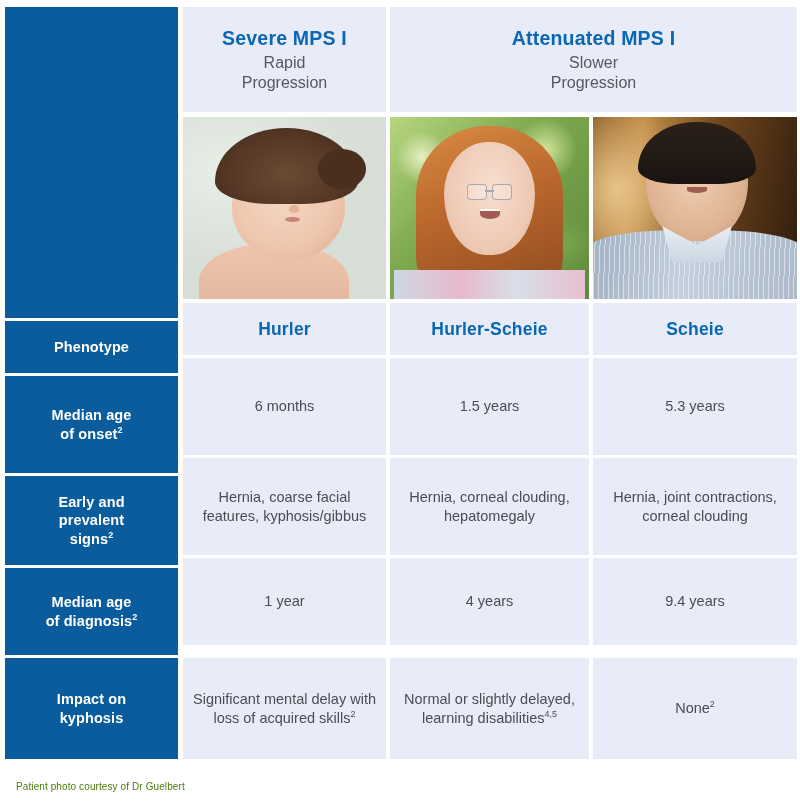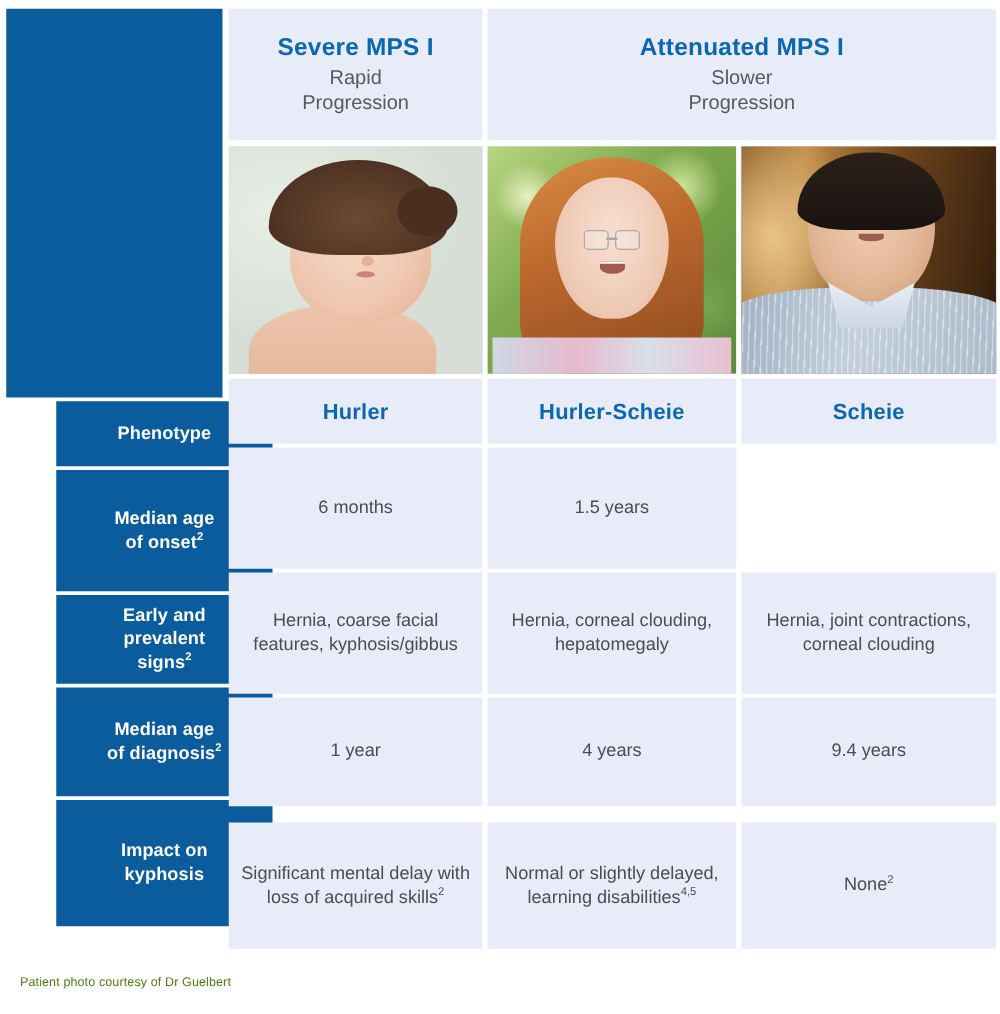--- a/index.html
+++ b/index.html
@@ -15,21 +15,21 @@
   
   .label-col{position:absolute;left:5px;top:7px;width:173px;}
   .label-block{
     background:#0a5c9c;width:173px;box-sizing:border-box;
   }
   .label-spacer{height:311px;margin-bottom:3px;}
   .label-cell{
     display:flex;align-items:center;justify-content:center;
     text-align:center;color:#ffffff;font-weight:bold;
     font-size:14.5px;line-height:1.25;letter-spacing:.1px;
-    margin-bottom:3px;padding:4px 6px;margin-left:40px;
+    margin-bottom:3px;padding:4px 6px;
   }
   .label-cell sup{font-size:9px;vertical-align:super;line-height:0;}
 
   
   .grid{position:absolute;left:183px;top:7px;right:3px;}
   .rowline{position:relative;width:614px;}
 
   .cell{
     position:absolute;top:0;box-sizing:border-box;
     background:#e7ecf8;
@@ -185,21 +185,21 @@
       <span>Phenotype</span>
     </div>
 
     <div class="label-block label-cell" style="height:97px">
       <span>
         <span>Median age</span><br>
         <span>of onset</span><sup>2</sup>
       </span>
     </div>
 
-    <div class="label-block label-cell" style="height:71px">
+    <div class="label-block label-cell" style="height:89px">
       <span>
         <span>Early and</span><br>
         <span>prevalent</span><br>
         <span>signs</span><sup>2</sup>
       </span>
     </div>
 
     <div class="label-block label-cell" style="height:87px">
       <span>
         <span>Median age</span><br>
@@ -282,20 +282,21 @@
 
     <div class="rowline" style="height:52px;margin-bottom:3px">
       <div class="cell c1 pheno" style="height:52px">Hurler</div>
       <div class="cell c3 pheno" style="height:52px">Scheie</div>
       <div class="cell c2 pheno" style="height:52px">Hurler-Scheie</div>
     </div>
 
     <div class="rowline" style="height:97px;margin-bottom:3px">
       <div class="cell c1" style="height:97px">6 months</div>
       <div class="cell c2" style="height:97px">1.5 years</div>
+      <div class="cell c3" style="height:97px">5.3 years</div>
     </div>
 
     <div class="rowline" style="height:97px;margin-bottom:3px">
       <div class="cell c1" style="height:97px">Hernia, coarse facial features, kyphosis/gibbus</div>
       <div class="cell c2" style="height:97px">Hernia, corneal clouding, hepatomegaly</div>
       <div class="cell c3" style="height:97px">Hernia, joint contractions, corneal clouding</div>
     </div>
 
     <div class="rowline" style="height:87px;margin-bottom:13px">
       <div class="cell c1" style="height:87px">1 year</div>

